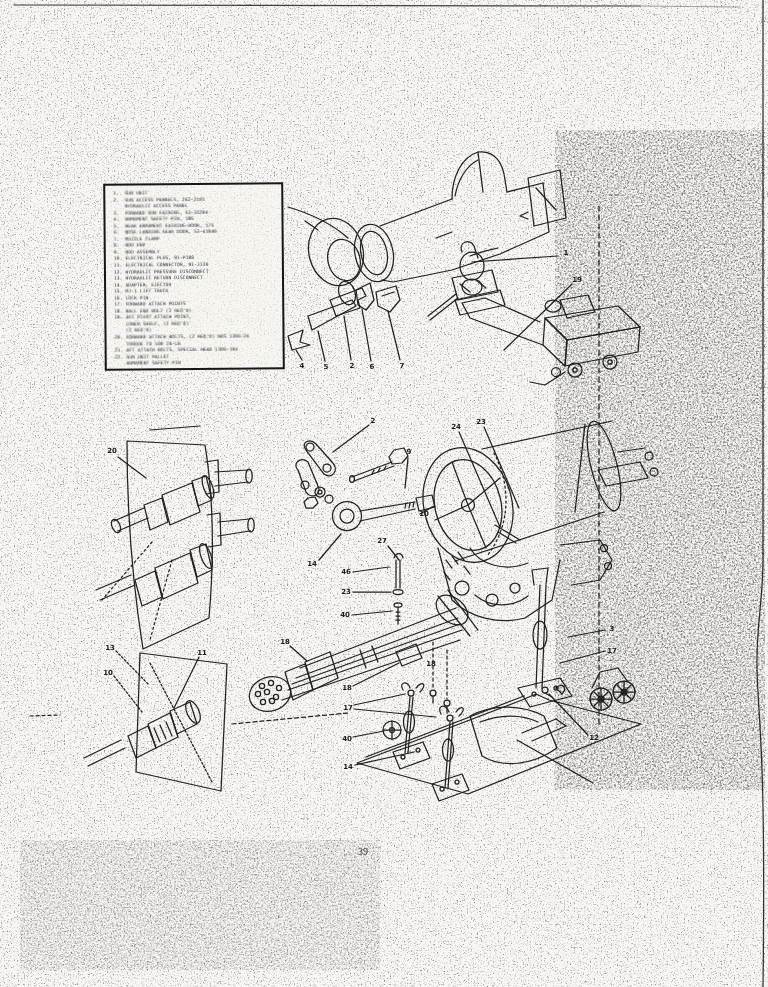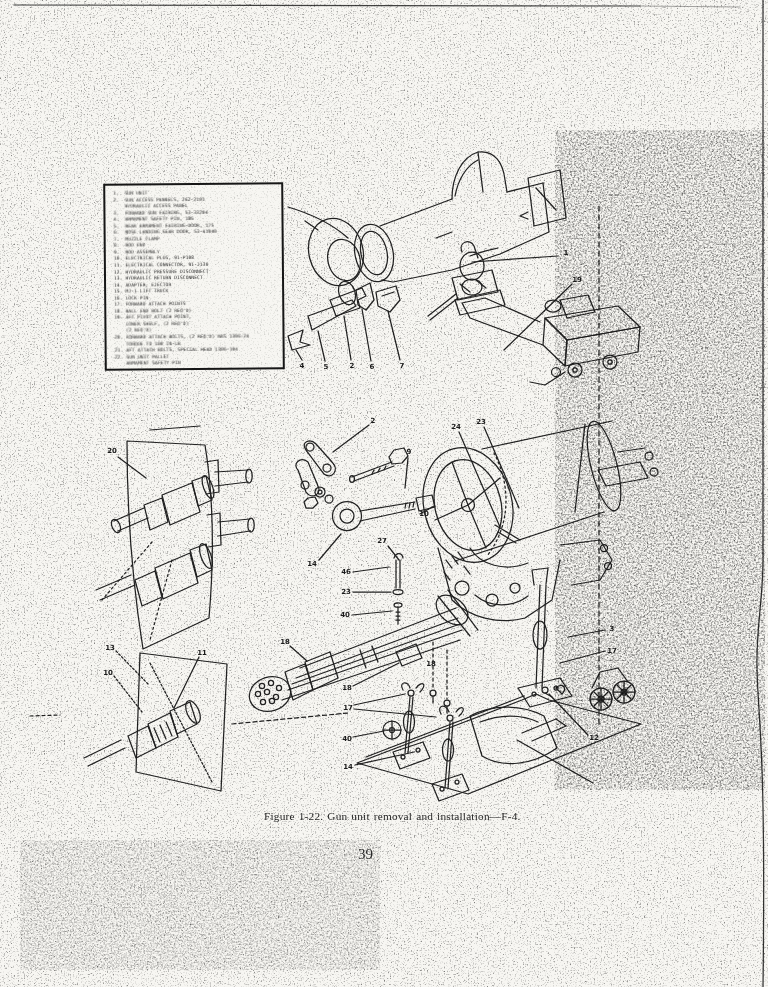--- a/index.html
+++ b/index.html
@@ -11,21 +11,21 @@
   #legend-box{position:absolute;left:104px;top:183px;width:180px;height:187px;
         border:2.2px solid #161616;transform:rotate(-.5deg);padding:5px 3px 3px 8px;box-sizing:border-box;
         background:rgba(247,246,242,.6);}
   .lg{font-family:"DejaVu Sans Mono",monospace;font-size:4.6px;line-height:6.55px;color:#2b2b2b;
         white-space:pre;filter:blur(.35px);letter-spacing:.1px;}
   .callout{position:absolute;transform:translate(-50%,-50%);
         font:bold 7px "DejaVu Sans",sans-serif;color:#1a1a1a;filter:blur(.2px);}
   #caption{position:absolute;left:264px;top:810px;font-family:"Liberation Serif",serif;
         font-size:11.3px;color:#262626;letter-spacing:.2px;word-spacing:1px;filter:blur(.22px);}
   #page-number{position:absolute;left:358px;top:846px;font-family:"Liberation Serif",serif;
-        font-size:15px;color:#2a2a2a;filter:blur(.2px);}
+        font-size:10px;color:#2a2a2a;filter:blur(.2px);}
 </style>
 </head>
 <body>
 
 <div id="page">
 
   <svg class="lineart" width="768" height="987" viewBox="0 0 768 987">
     <defs>
       <pattern id="stip" width="3" height="3" patternUnits="userSpaceOnUse">
         <circle cx="1" cy="1" r="0.62" fill="#3a3a3a" stroke="none"></circle>
@@ -395,16 +395,15 @@
   <span class="callout" style="left:108px;top:673px">10</span>
   <span class="callout" style="left:612px;top:629px">3</span>
   <span class="callout" style="left:612px;top:651px">17</span>
   <span class="callout" style="left:431px;top:664px">18</span>
   <span class="callout" style="left:347px;top:688px">18</span>
   <span class="callout" style="left:348px;top:708px">17</span>
   <span class="callout" style="left:347px;top:739px">40</span>
   <span class="callout" style="left:348px;top:767px">14</span>
   <span class="callout" style="left:594px;top:738px">12</span>
 
-  <div id="caption">Figure 1-22. Gun unit removal and installation—F-4.</div>
   <div id="page-number">39</div>
 
 </div>
 
 </body></html>

